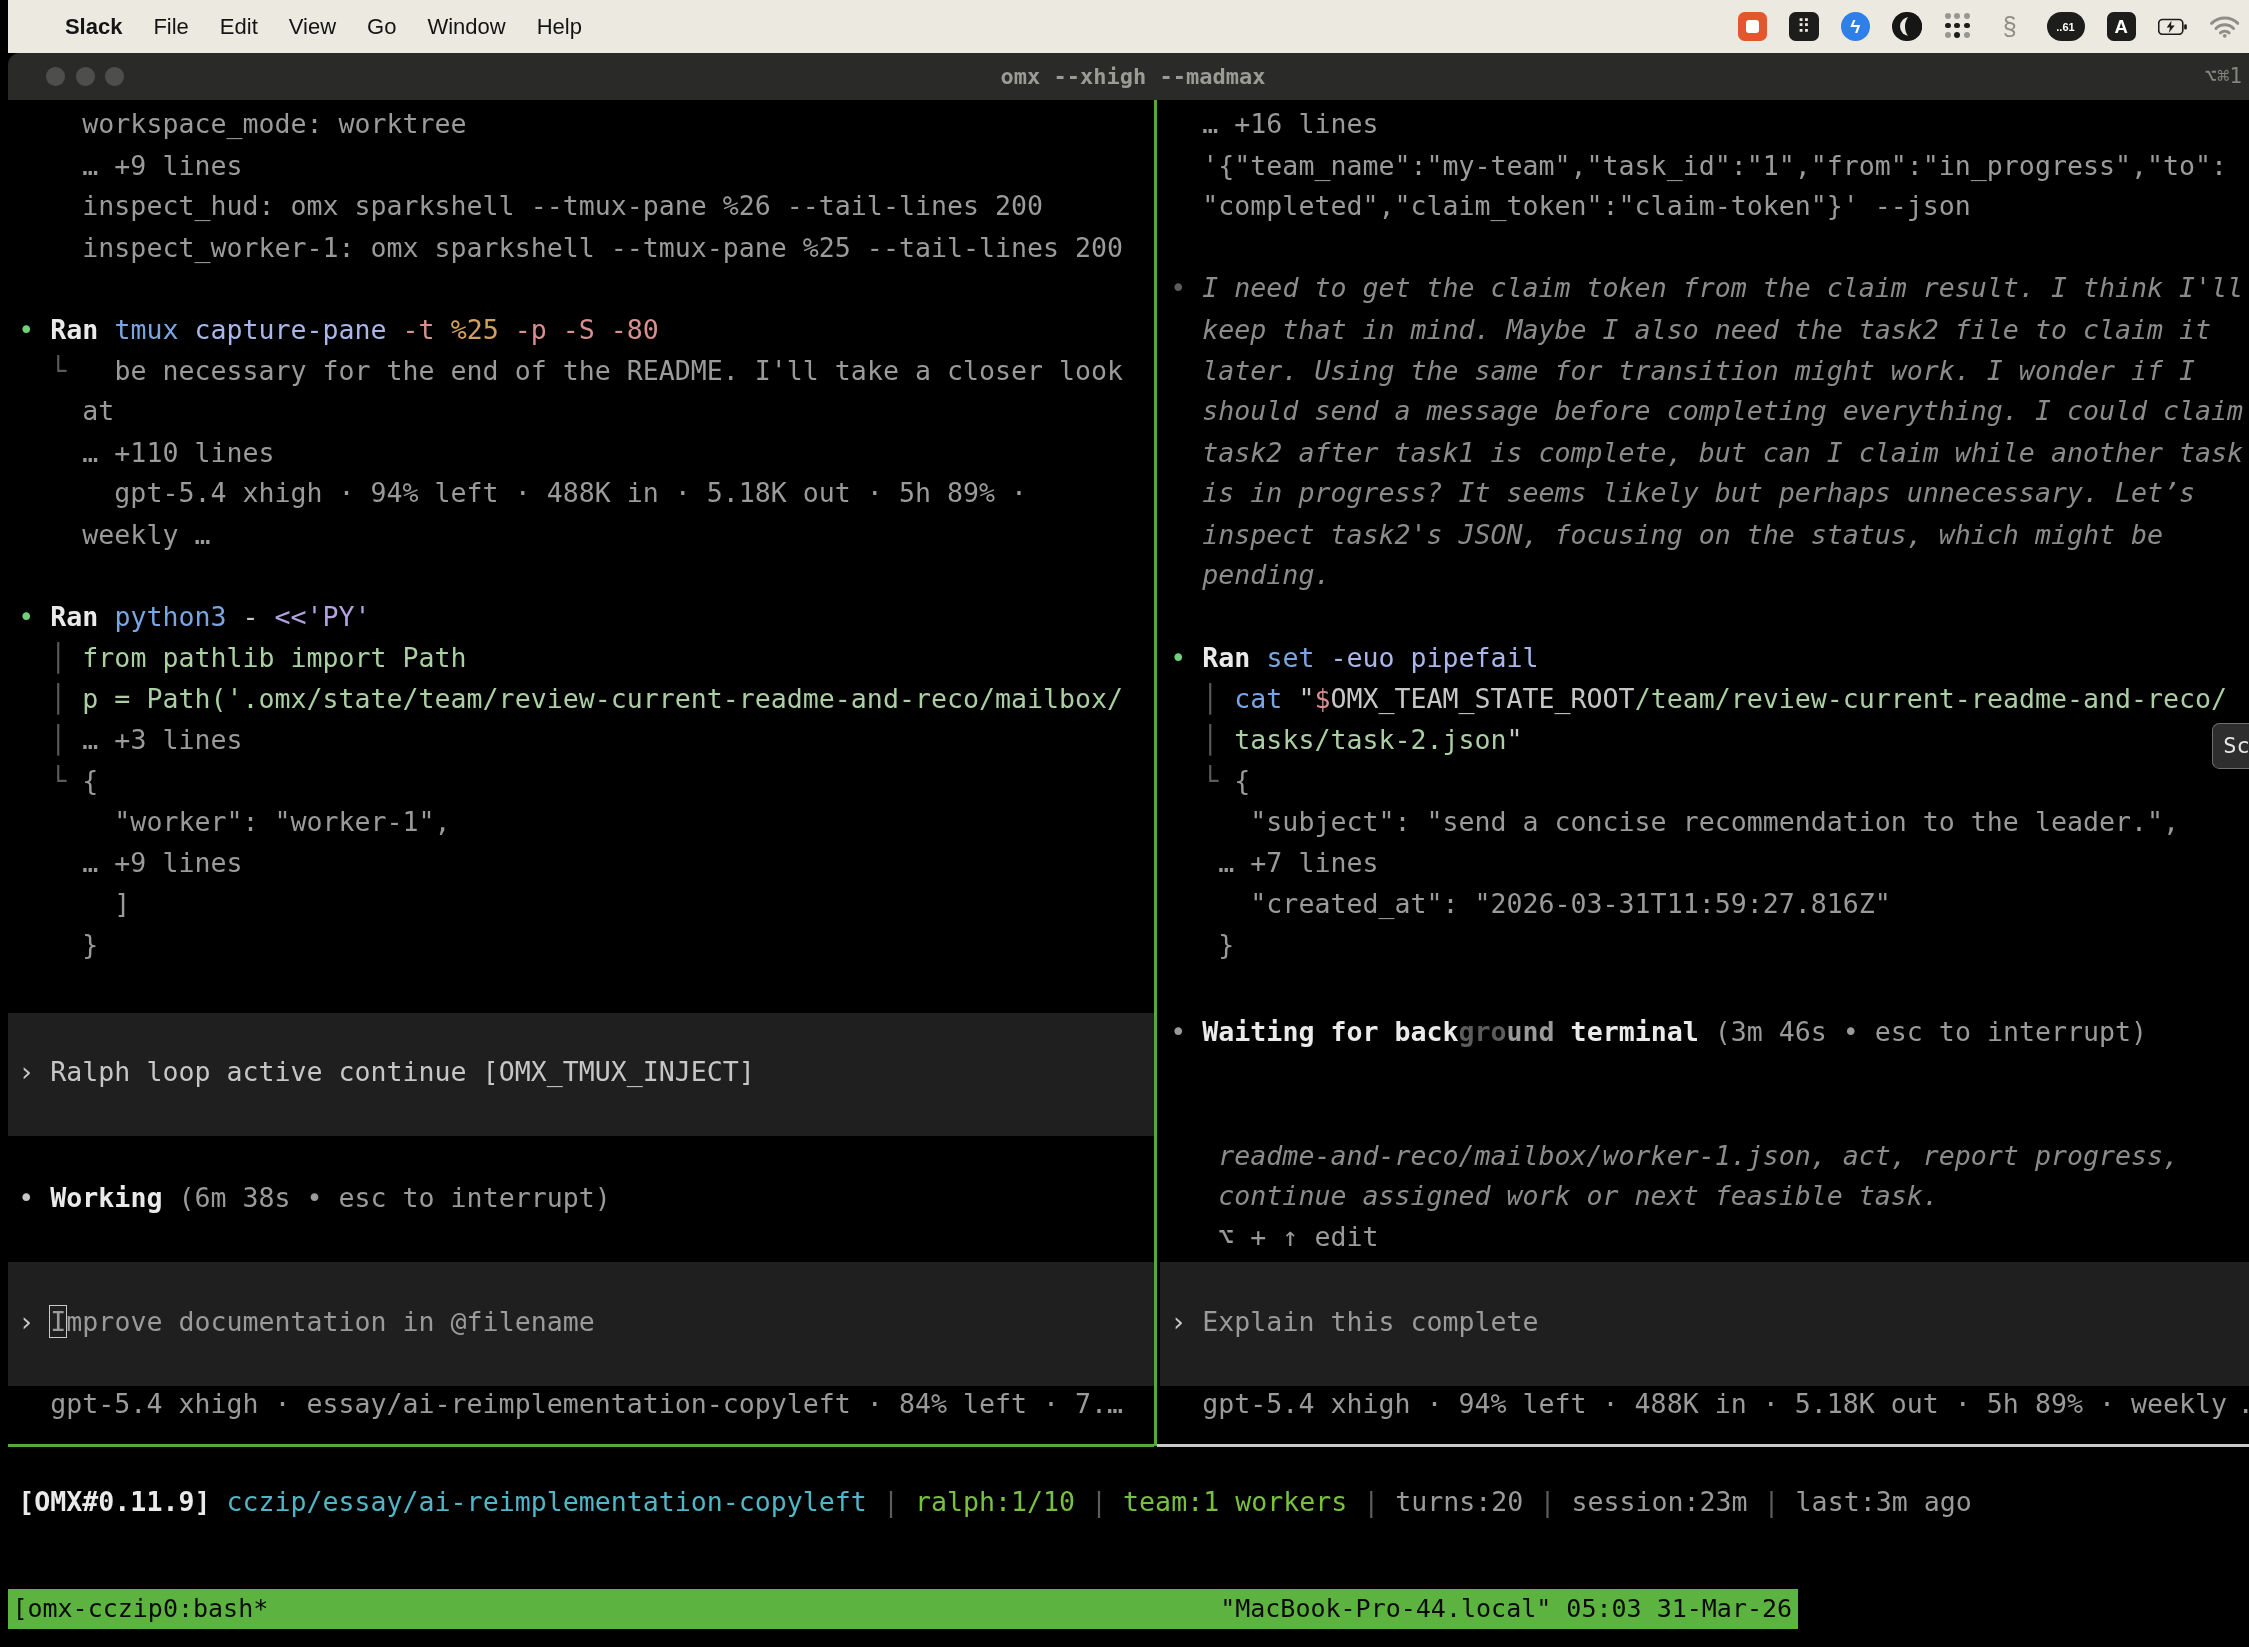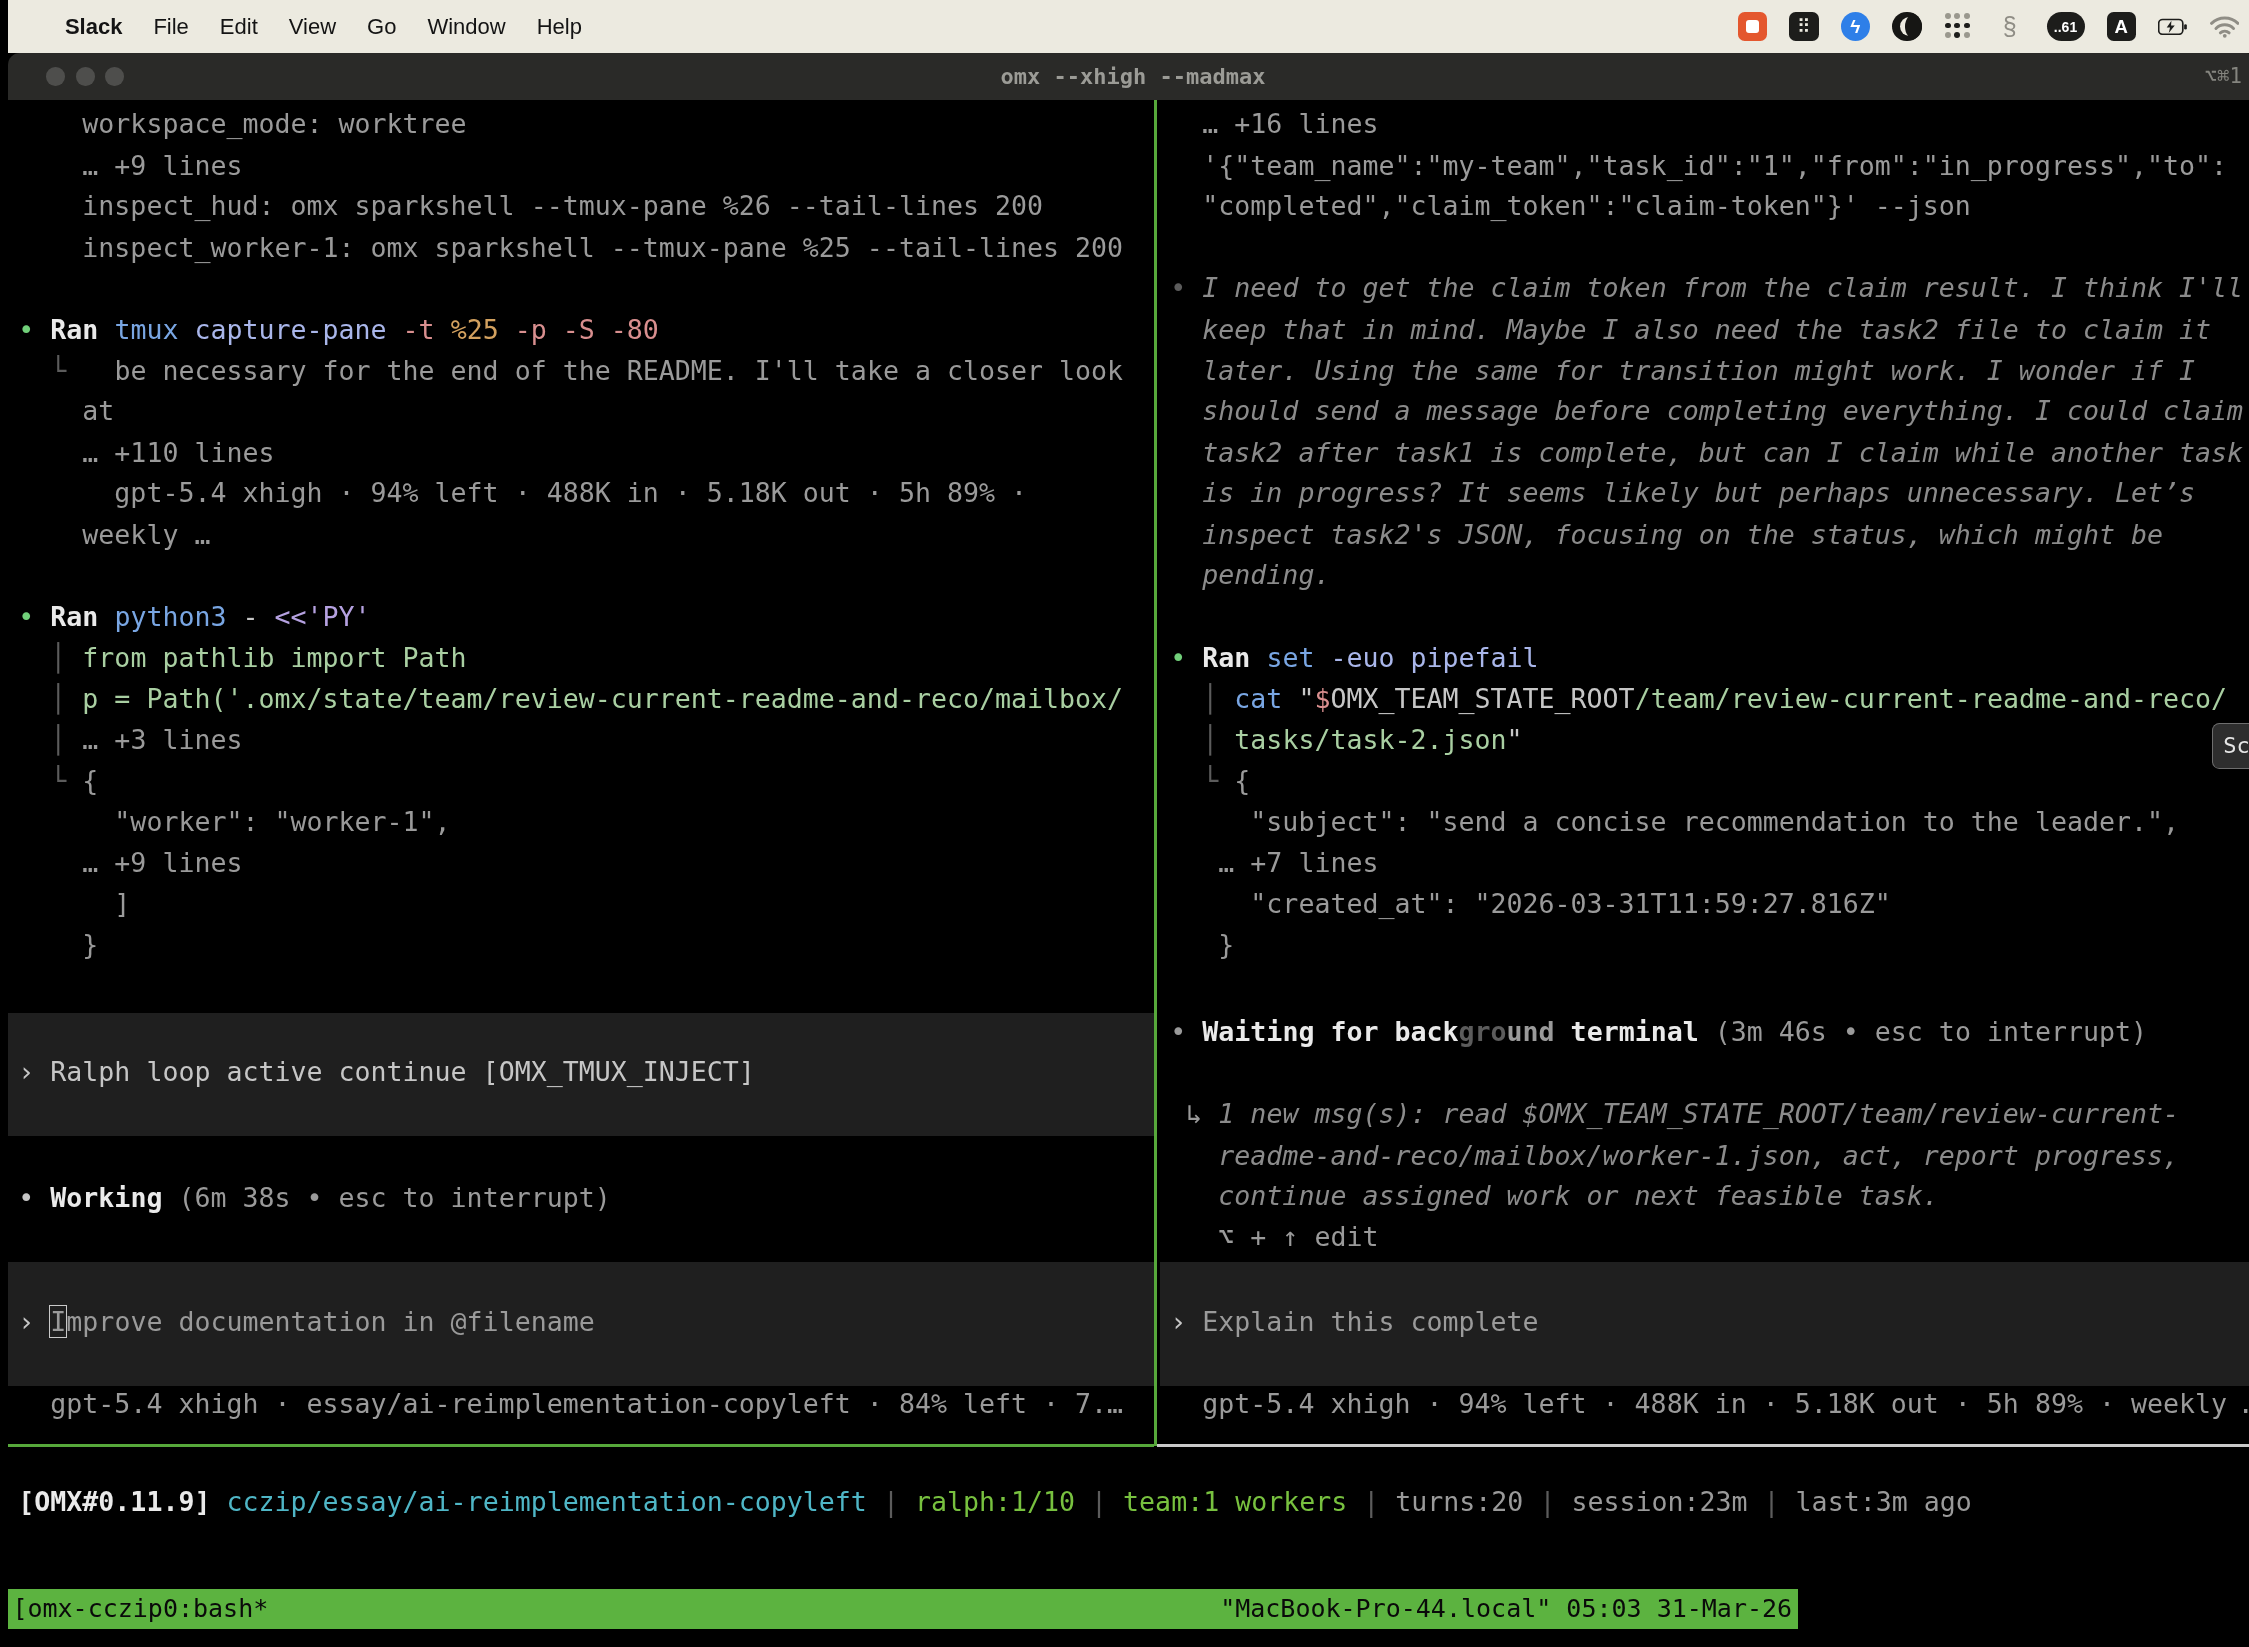--- a/index.html
+++ b/index.html
@@ -22,21 +22,21 @@
   .mi-moon{background:#161614;border-radius:50%;position:relative;overflow:hidden;}
   .mi-moon i{position:absolute;right:3px;top:5.2px;width:19px;height:19px;border-radius:50%;
              background:#ECEAE0;}
   .mi-moon u{position:absolute;right:-5.9px;top:1.5px;width:22px;height:26.6px;border-radius:50%;
              background:#161614;}
   .mi-dots{background:transparent;}
   .mi-dots span{display:grid;grid-template-columns:repeat(3,8px);grid-auto-rows:8px;gap:1.5px;}
   .mi-dots b{width:5.9px;height:5.9px;border-radius:50%;background:#1d1d1b;}
   .mi-dots b.g{background:#9a988e;}
   .mi-squig{color:#8f8d85;font-size:25px;}
-  .mi-badge{background:#1d1d1b;border-radius:14.8px;color:#fff;font-size:14px;width:38px;
+  .mi-badge{background:#1d1d1b;border-radius:14.8px;color:#fff;font-size:11px;width:38px;
             font-weight:bold;letter-spacing:0;}
   .mi-a{color:#fff;font-weight:bold;font-size:18.5px;}
   
   #titlebar{position:absolute;left:0;top:53px;width:2250px;height:47px;background:#2A2A28;
             border-radius:11.8px 11.8px 0 0;}
   .tl-btn{position:absolute;top:67px;width:18.5px;height:18.5px;border-radius:50%;background:#4e4e4c;}
   #win-title{position:absolute;left:0;right:0;top:53px;height:47px;line-height:47px;
              text-align:center;color:#9B9B96;font-size:22px;font-weight:bold;}
   #win-shortcut{position:absolute;right:16px;top:53px;height:47px;line-height:47px;
                 color:#85857f;font-size:20.7px;}
@@ -170,21 +170,20 @@
       <div class="tl" style="top: 554px;"><span class="c-it">  pending.</span></div>
       <div class="tl" style="top: 678px;"><span class="c-dim">  │ </span><span class="c-blue">cat </span><span class="c-lt">"</span><span class="c-salmon">$</span><span class="c-lt">OMX_TEAM_STATE_ROOT</span><span class="c-code">/team/review-current-readme-and-reco/</span></div>
       <div class="tl" style="top: 637px;"><span class="c-bgreen">• </span><span class="c-white c-b">Ran </span><span class="c-blue">set </span><span class="c-peri">-euo pipefail</span></div>
       <div class="tl" style="top: 719px;"><span class="c-dim">  │ </span><span class="c-code">tasks/task-2.json</span><span class="c-lt">"</span></div>
       <div class="tl" style="top: 760px;"><span class="c-dim">  └ </span><span class="c-fg">{</span></div>
       <div class="tl" style="top: 801px;"><span class="c-fg">     "subject": "send a concise recommendation to the leader.",</span></div>
       <div class="tl" style="top: 842px;"><span class="c-fg">   … +7 lines</span></div>
       <div class="tl" style="top: 883px;"><span class="c-fg">     "created_at": "2026-03-31T11:59:27.816Z"</span></div>
       <div class="tl" style="top: 924px;"><span class="c-fg">   }</span></div>
       <div class="tl" style="top: 1011px;"><span class="c-fg">• </span><span class="c-white c-b">Waiting for back</span><span class="c-dim c-b">gro</span><span class="c-fg c-b">und</span><span class="c-white c-b"> terminal </span><span class="c-fg">(3m 46s • esc to interrupt)</span></div>
-      <div class="tl" style="top: 1093px;"><span class="c-fg"> ↳ </span><span class="c-it">1 new msg(s): read $OMX_TEAM_STATE_ROOT/team/review-current-</span></div>
       <div class="tl" style="top: 1135px;"><span class="c-it">   readme-and-reco/mailbox/worker-1.json, act, report progress,</span></div>
       <div class="tl" style="top: 1175px;"><span class="c-it">   continue assigned work or next feasible task.</span></div>
       <div class="tl" style="top: 1216px;"><span class="c-fg">   ⌥ + ↑ edit</span></div>
       <div class="tl" style="top: 1301px;"><span class="c-lt">› </span><span class="c-fg">Explain this complete</span></div>
       <div class="tl" style="top: 1383px;"><span class="c-fg">  gpt-5.4 xhigh · 94% left · 488K in · 5.18K out · 5h 89% · weekly …</span></div>
     </div>
 
   <div id="vborder"></div>
   <div id="hborder-left"></div>
   <div id="hborder-right"></div>

